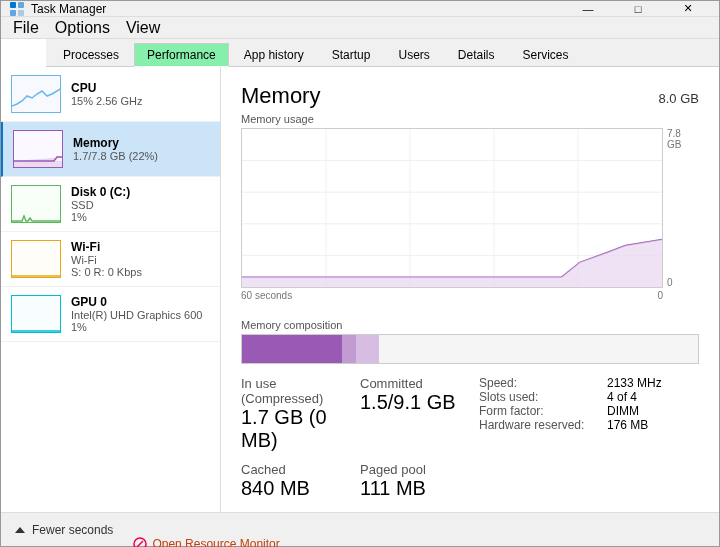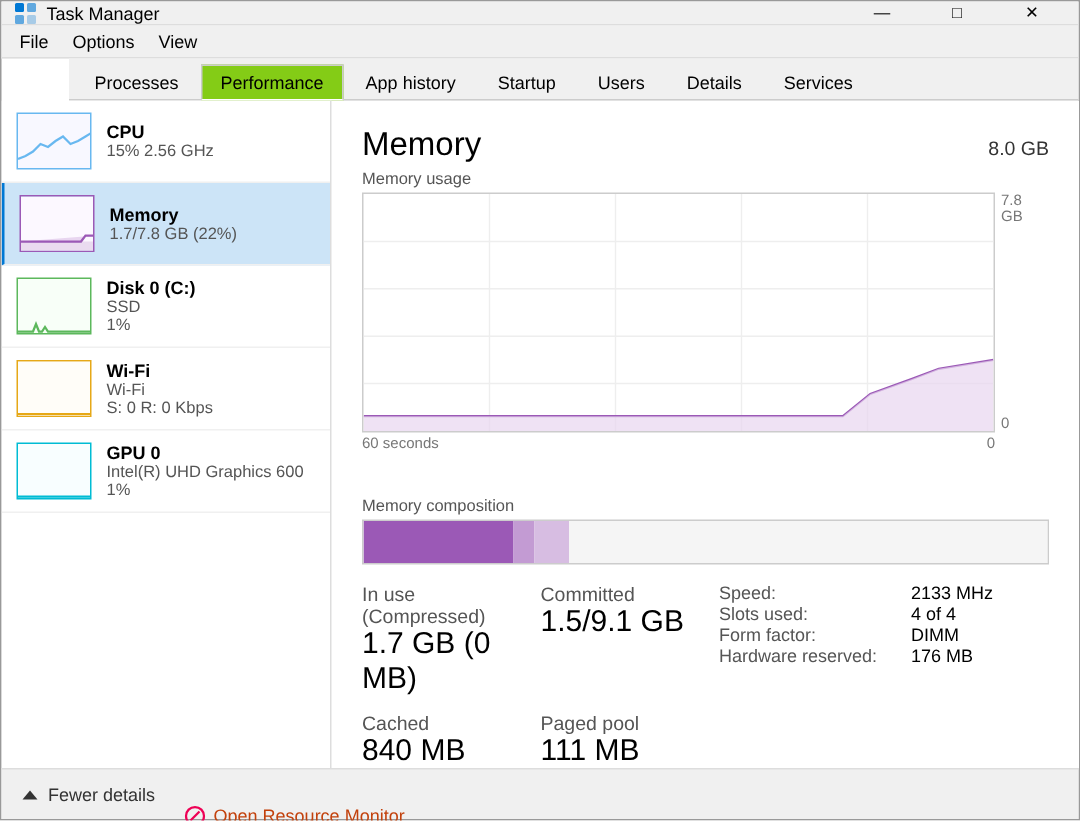--- a/index.html
+++ b/index.html
@@ -56,21 +56,21 @@
       height: 22px;
       display: flex;
       align-items: center;
       padding: 0 4px;
       background: #f0f0f0;
       border-bottom: 1px solid #ddd;
     }
     .menu-item {
       padding: 2px 8px;
       cursor: pointer;
-      font-size: 12px;
+      font-size: 16px;
     }
 
     .tabs-bar {
       height: 28px;
       display: flex;
       align-items: flex-end;
       background: #f0f0f0;
       border-bottom: 1px solid #ccc;
       padding: 0 4px;
       margin-left: 45px;
@@ -78,21 +78,21 @@
     .tab {
       padding: 4px 12px;
       cursor: pointer;
       font-size: 12px;
       border: 1px solid transparent;
       border-bottom: none;
       background: transparent;
       margin-right: 2px;
     }
     .tab.active {
-      background: #84cc16;
+      background: #86efac;
       border-color: #ccc;
       border-bottom: 1px solid #fff;
       margin-bottom: -1px;
     }
 
     .main-content {
       display: flex;
       flex: 1;
       overflow: hidden;
     }
@@ -159,21 +159,21 @@
       font-size: 13px;
       color: #333;
     }
     .section-label {
       font-size: 11px;
       color: #555;
       margin-bottom: 3px;
     }
     .chart-container {
       position: relative;
-      margin-bottom: 24px;
+      margin-bottom: 12px;
     }
     .chart-main {
       width: 100%;
       height: 160px;
       border: 1px solid #ccc;
       background: #fff;
       position: relative;
       overflow: hidden;
     }
     .chart-time-label {
@@ -465,21 +465,21 @@
         </div>
       </div>
     </div>
   </div>
 
   <div class="footer">
     <button class="footer-btn">
       <svg width="14" height="14" viewBox="0 0 14 14">
         <polygon points="2,10 7,4 12,10" fill="#333"></polygon>
       </svg>
-      <span>Fewer details</span>
+      <span>Fewer seconds</span>
     </button>
     <a class="footer-link">
       <svg width="14" height="14" viewBox="0 0 14 14">
         <circle cx="7" cy="7" r="6" fill="none" stroke="#e05" stroke-width="1.5"></circle>
         <line x1="4" y1="10" x2="10" y2="4" stroke="#e05" stroke-width="1.5"></line>
       </svg>
       <span>Open Resource Monitor</span>
     </a>
   </div>
 </div>

